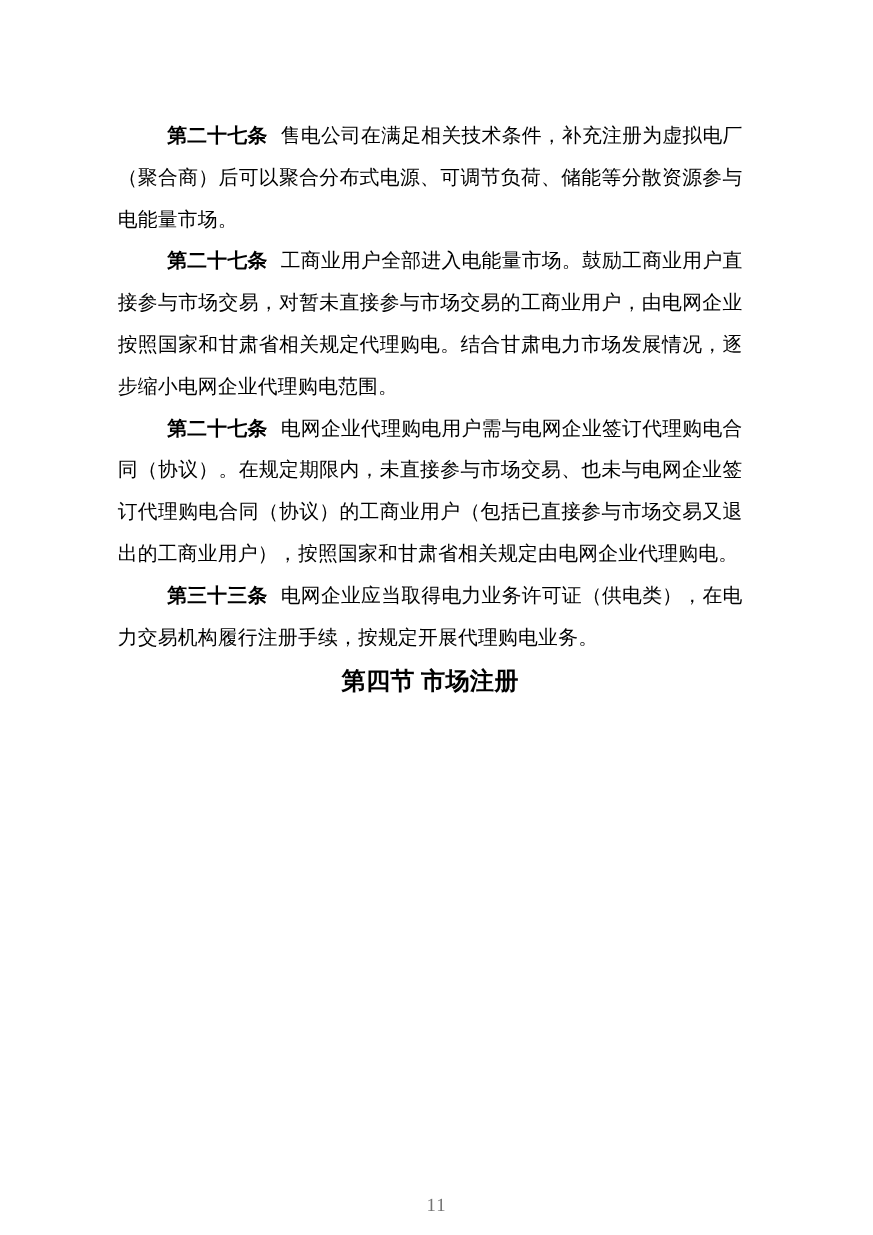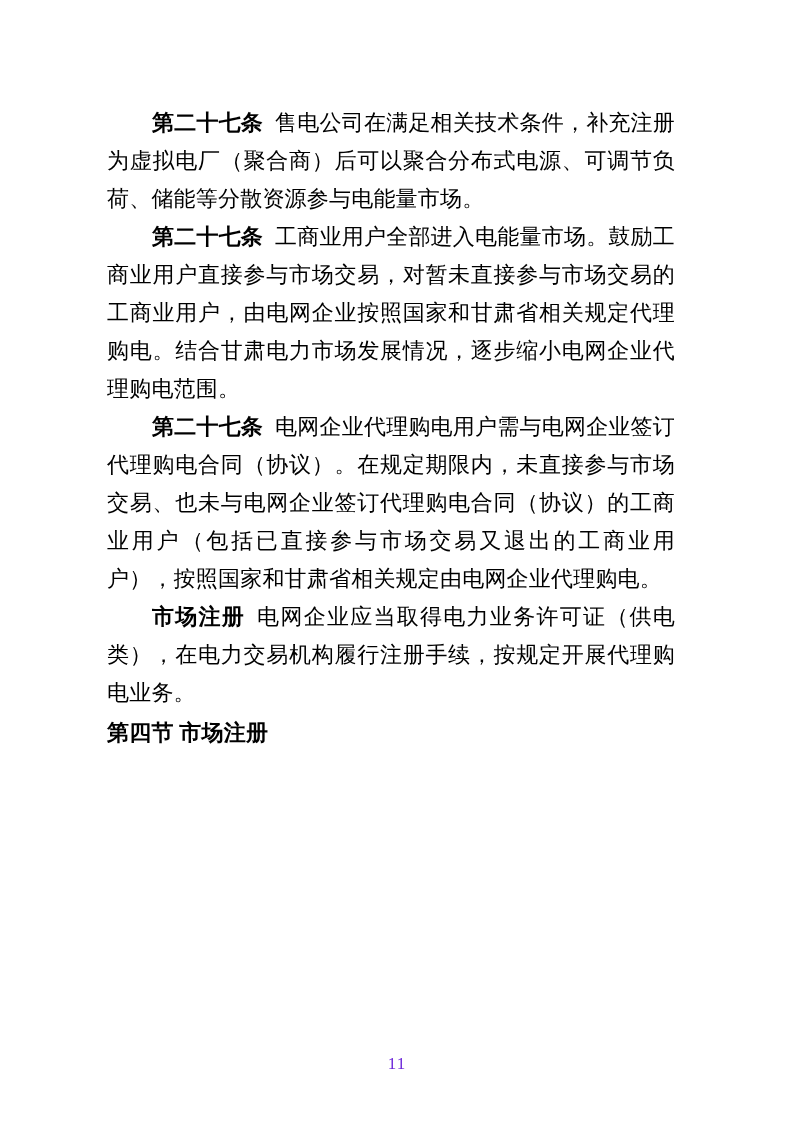--- a/index.html
+++ b/index.html
@@ -17,59 +17,60 @@
     color: #000000;
   }
   .content {
     position: absolute;
     left: 107px;
     top: 104px;
     width: 568px;
   }
   p.article {
     margin: 0;
-    font-size: 22px;
+    font-size: 18px;
     line-height: 38px;
     letter-spacing: 0.2px;
     text-align: justify;
     text-indent: 45px;
     word-break: break-all;
   }
   p.article.justify-last {
     text-align-last: justify;
   }
   .article-label {
     font-weight: 700;
     margin-right: 12px;
   }
   h2.section-heading {
     margin: 2px 0 19px 0;
     font-size: 22px;
     line-height: 38px;
     letter-spacing: 0.2px;
     font-weight: 700;
+    text-align: center;
     text-indent: 0;
   }
   .page-number {
     position: absolute;
-    top: 1053px;
+    top: 1085px;
     left: 0;
     width: 100%;
     text-align: center;
     font-size: 17px;
     line-height: 22px;
     letter-spacing: 1px;
-    color: #6d28d9;
+    color: #737373;
   }
 </style>
 </head>
 <body>
 
 <div class="page">
   <div class="content">
       <p class="article"><span class="article-label">第二十七条</span><span>售电公司在满足相关技术条件，补充注册为虚拟电厂（聚合商）后可以聚合分布式电源、可调节负荷、储能等分散资源参与电能量市场。</span></p>
       <p class="article"><span class="article-label">第二十七条</span><span>工商业用户全部进入电能量市场。鼓励工商业用户直接参与市场交易，对暂未直接参与市场交易的工商业用户，由电网企业按照国家和甘肃省相关规定代理购电。结合甘肃电力市场发展情况，逐步缩小电网企业代理购电范围。</span></p>
       <p class="article"><span class="article-label">第二十七条</span><span>电网企业代理购电用户需与电网企业签订代理购电合同（协议）。在规定期限内，未直接参与市场交易、也未与电网企业签订代理购电合同（协议）的工商业用户（包括已直接参与市场交易又退出的工商业用户），按照国家和甘肃省相关规定由电网企业代理购电。</span></p>
-      <p class="article"><span class="article-label">市场注册</span><span>电网企业应当取得电力业务许可证（供电类），在电力交易机构履行注册手续，按规定开展代理购电业务。</span></p>
+      <p class="article"><span class="article-label">第三十三条</span><span>电网企业应当取得电力业务许可证（供电类），在电力交易机构履行注册手续，按规定开展代理购电业务。</span></p>
       <h2 class="section-heading">第四节 市场注册</h2>
     </div>
   <div class="page-number">11</div>
 </div>
 
 </body></html>

